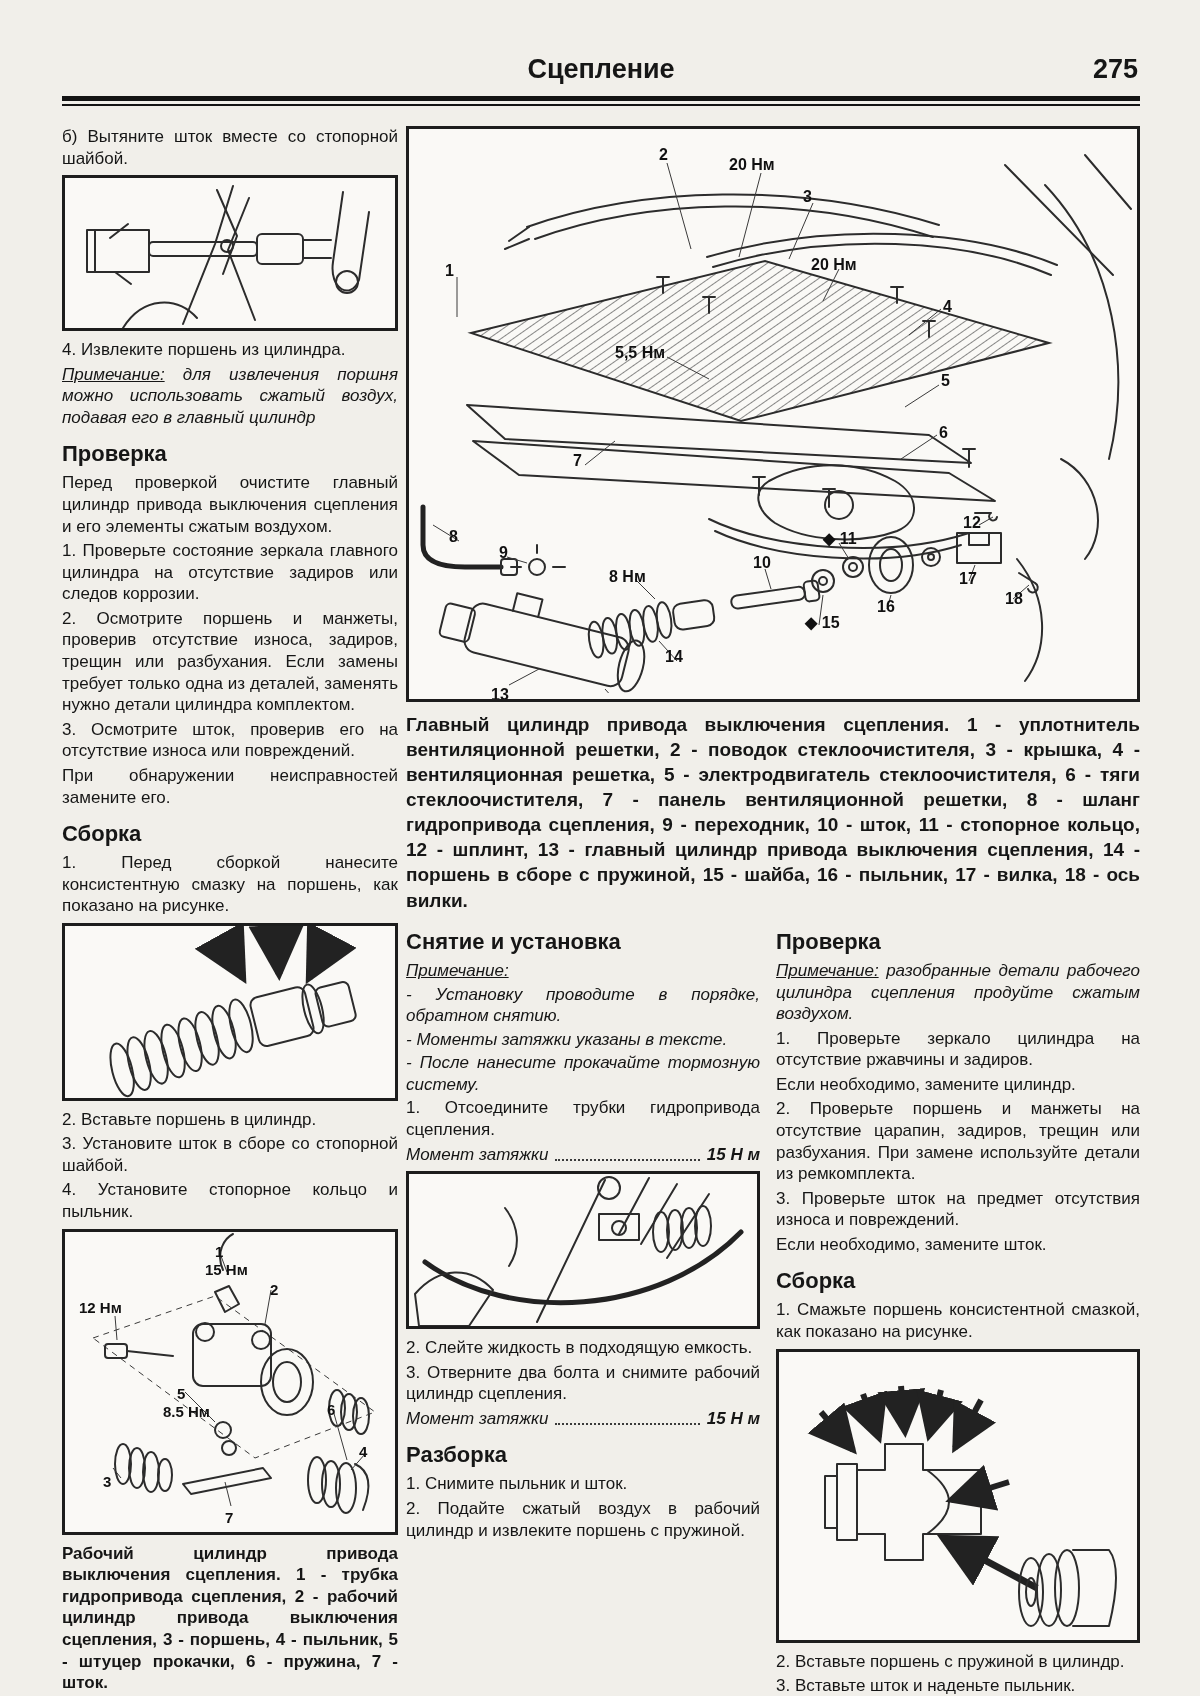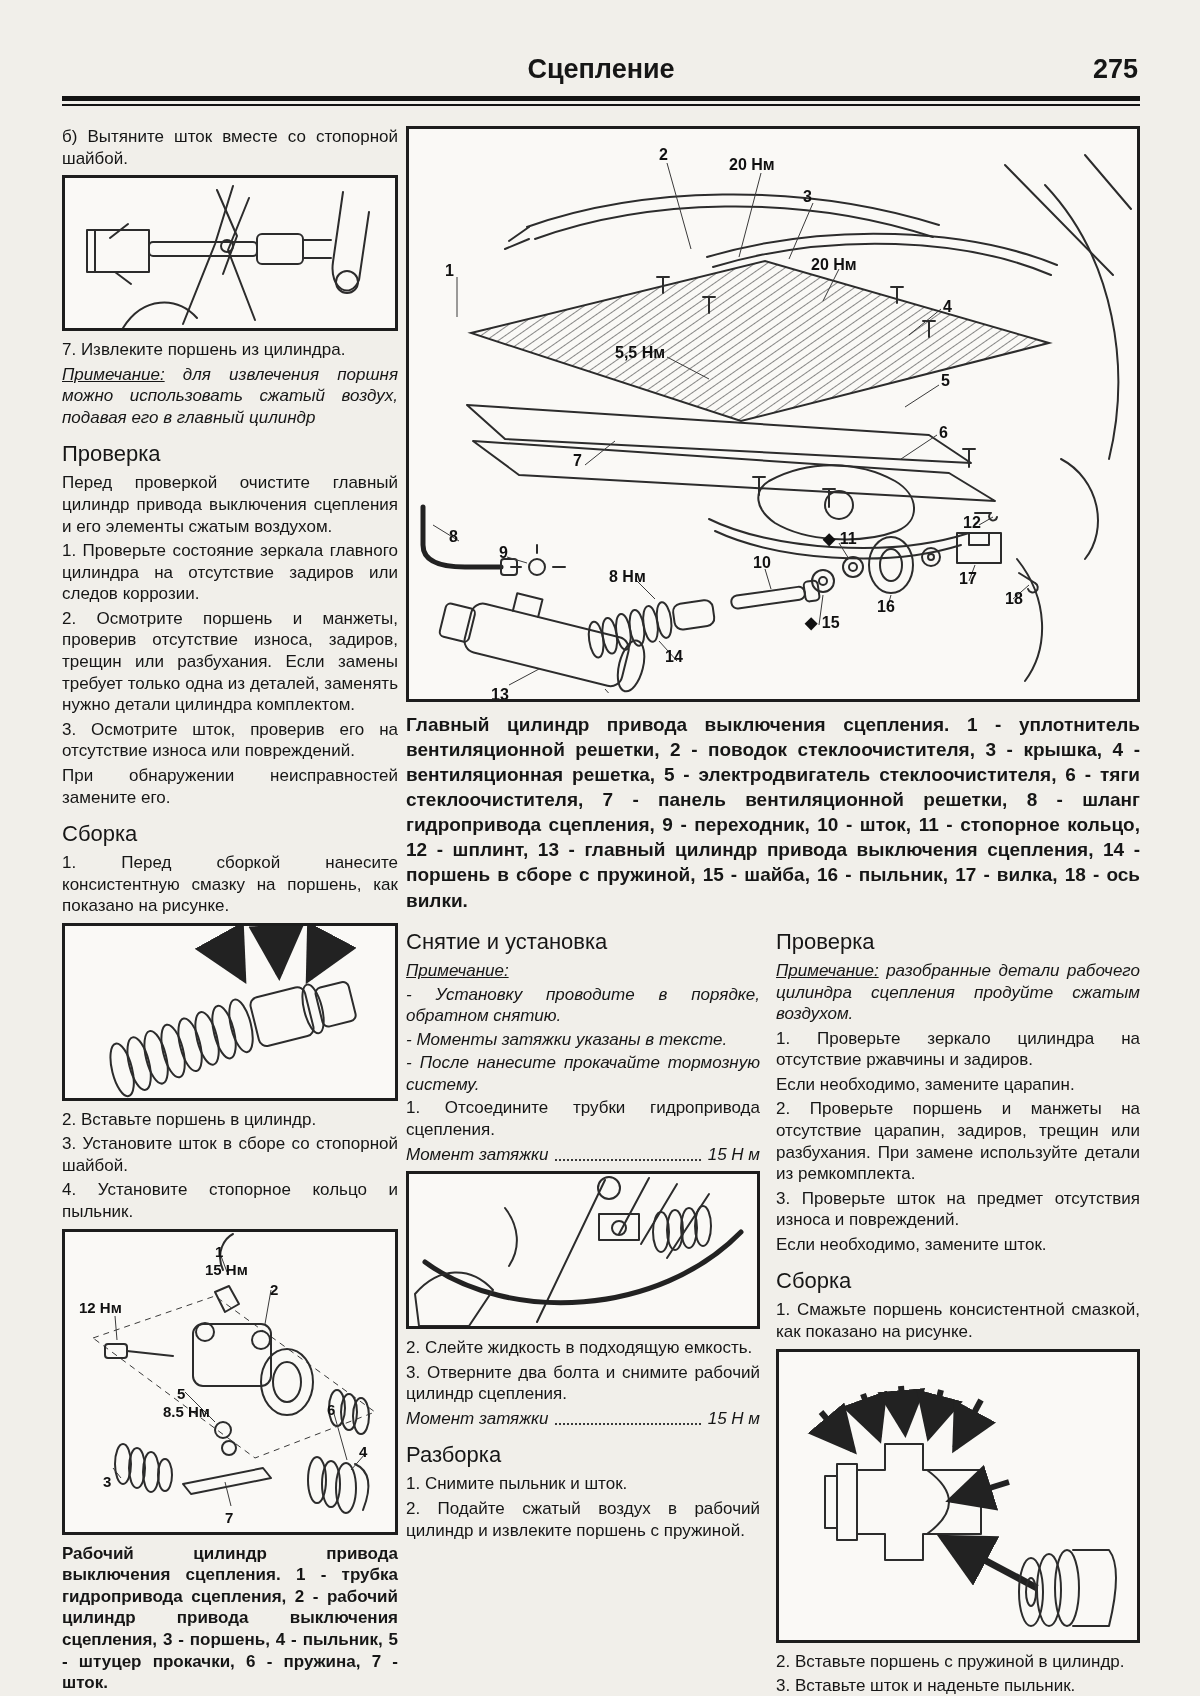--- a/index.html
+++ b/index.html
@@ -16,31 +16,31 @@
   .hdr-num{position:absolute;right:2px;top:0;font-size:27px;font-weight:bold;}
   .hdr-rule{margin-top:6px;border-top:5px solid #141414;border-bottom:2px solid #141414;height:3px;}
 
   
   .col-left{position:absolute;left:62px;top:126px;width:336px;}
   .diagram-block{position:absolute;left:406px;top:126px;width:734px;}
   .col-mid{position:absolute;left:406px;top:928px;width:354px;}
   .col-right{position:absolute;left:776px;top:928px;width:364px;}
 
   .t{margin:0 0 3px 0;text-align:justify;}
-  .h2{font-size:22px;font-weight:normal;margin:12px 0 4px 0;}
+  .h2{font-size:22px;font-weight:bold;margin:12px 0 4px 0;}
   .h1{font-size:26px;font-weight:bold;line-height:1.12;margin:18px 0 8px 0;}
   .note{font-style:italic;text-align:justify;margin:0 0 3px 0;}
   .note-label{font-style:italic;text-decoration:underline;}
   .bullet{font-style:italic;text-align:justify;margin:0 0 2px 0;}
   .caption{font-weight:bold;text-align:justify;margin:8px 0 0 0;}
   .caption-wide{font-weight:bold;text-align:justify;margin:10px 0 0 0;font-size:19px;line-height:1.32;}
 
   .torque{display:flex;align-items:flex-end;font-style:italic;margin:2px 0 6px 0;}
   .torque .dots{flex:1;border-bottom:2px dotted #3a3a3a;margin:0 7px;transform:translateY(-4px);}
-  .torque .val{font-weight:normal;white-space:nowrap;}
+  .torque .val{font-weight:bold;white-space:nowrap;}
 
   .fig{position:relative;border:3px solid #1d1d1d;background:#faf9f6;margin:6px 0 8px 0;overflow:hidden;}
   .fig svg{display:block;}
   .fig-label{position:absolute;font-weight:bold;font-size:15px;white-space:nowrap;color:#111;}
   .bigfig{position:relative;border:3px solid #1d1d1d;background:#faf9f6;height:570px;overflow:hidden;}
   .bigfig .fig-label{font-size:16px;}
 
   .ink{stroke:#2c2c2c;fill:none;stroke-width:2;stroke-linecap:round;stroke-linejoin:round;}
   .ink-thin{stroke:#3a3a3a;fill:none;stroke-width:1;}
   .ink-thick{stroke:#222;fill:none;stroke-width:5;stroke-linecap:round;}
@@ -71,21 +71,21 @@
         <path class="ink" d="M152 12 L172 58 L158 96"></path>
         <path class="ink" d="M168 8 L150 66 L118 146"></path>
         <path class="ink" d="M184 20 L163 72 L190 142"></path>
         <circle class="ink" cx="162" cy="68" r="6"></circle>
         <path class="ink" d="M58 150 C78 118 112 118 132 140"></path>
         <path class="ink" d="M278 14 L268 84 C264 112 286 122 294 102 L304 34"></path>
         <circle class="ink" cx="282" cy="104" r="11"></circle>
       </svg>
     </div>
 
-    <p class="t">7. Извлеките поршень из цилиндра.</p>
+    <p class="t">4. Извлеките поршень из цилиндра.</p>
     <p class="note"><span class="note-label">Примечание:</span><span> для извлечения поршня можно использовать сжатый воздух, подавая его в главный цилиндр</span></p>
 
     <div class="h2">Проверка</div>
     <p class="t">Перед проверкой очистите главный цилиндр привода выключения сцепления и его элементы сжатым воздухом.</p>
     <p class="t">1. Проверьте состояние зеркала главного цилиндра на отсутствие задиров или следов коррозии.</p>
     <p class="t">2. Осмотрите поршень и манжеты, проверив отсутствие износа, задиров, трещин или разбухания. Если замены требует только одна из деталей, заменять нужно детали цилиндра комплектом.</p>
     <p class="t">3. Осмотрите шток, проверив его на отсутствие износа или повреждений.</p>
     <p class="t">При обнаружении неисправностей замените его.</p>
 
     <div class="h2">Сборка</div>
@@ -330,21 +330,21 @@
 
     <div class="h2">Разборка</div>
     <p class="t">1. Снимите пыльник и шток.</p>
     <p class="t">2. Подайте сжатый воздух в рабочий цилиндр и извлеките поршень с пружиной.</p>
   </div>
 
   <div class="col-right">
     <div class="h2" style="margin-top:0;">Проверка</div>
     <p class="note"><span class="note-label">Примечание:</span><span> разобранные детали рабочего цилиндра сцепления продуйте сжатым воздухом.</span></p>
     <p class="t">1. Проверьте зеркало цилиндра на отсутствие ржавчины и задиров.</p>
-    <p class="t">Если необходимо, замените царапин.</p>
+    <p class="t">Если необходимо, замените цилиндр.</p>
     <p class="t">2. Проверьте поршень и манжеты на отсутствие царапин, задиров, трещин или разбухания. При замене используйте детали из ремкомплекта.</p>
     <p class="t">3. Проверьте шток на предмет отсутствия износа и повреждений.</p>
     <p class="t">Если необходимо, замените шток.</p>
 
     <div class="h2">Сборка</div>
     <p class="t">1. Смажьте поршень консистентной смазкой, как показано на рисунке.</p>
 
     <div class="fig" style="height:288px;">
       <svg width="358" height="288" viewBox="0 0 358 288">
         <defs>

